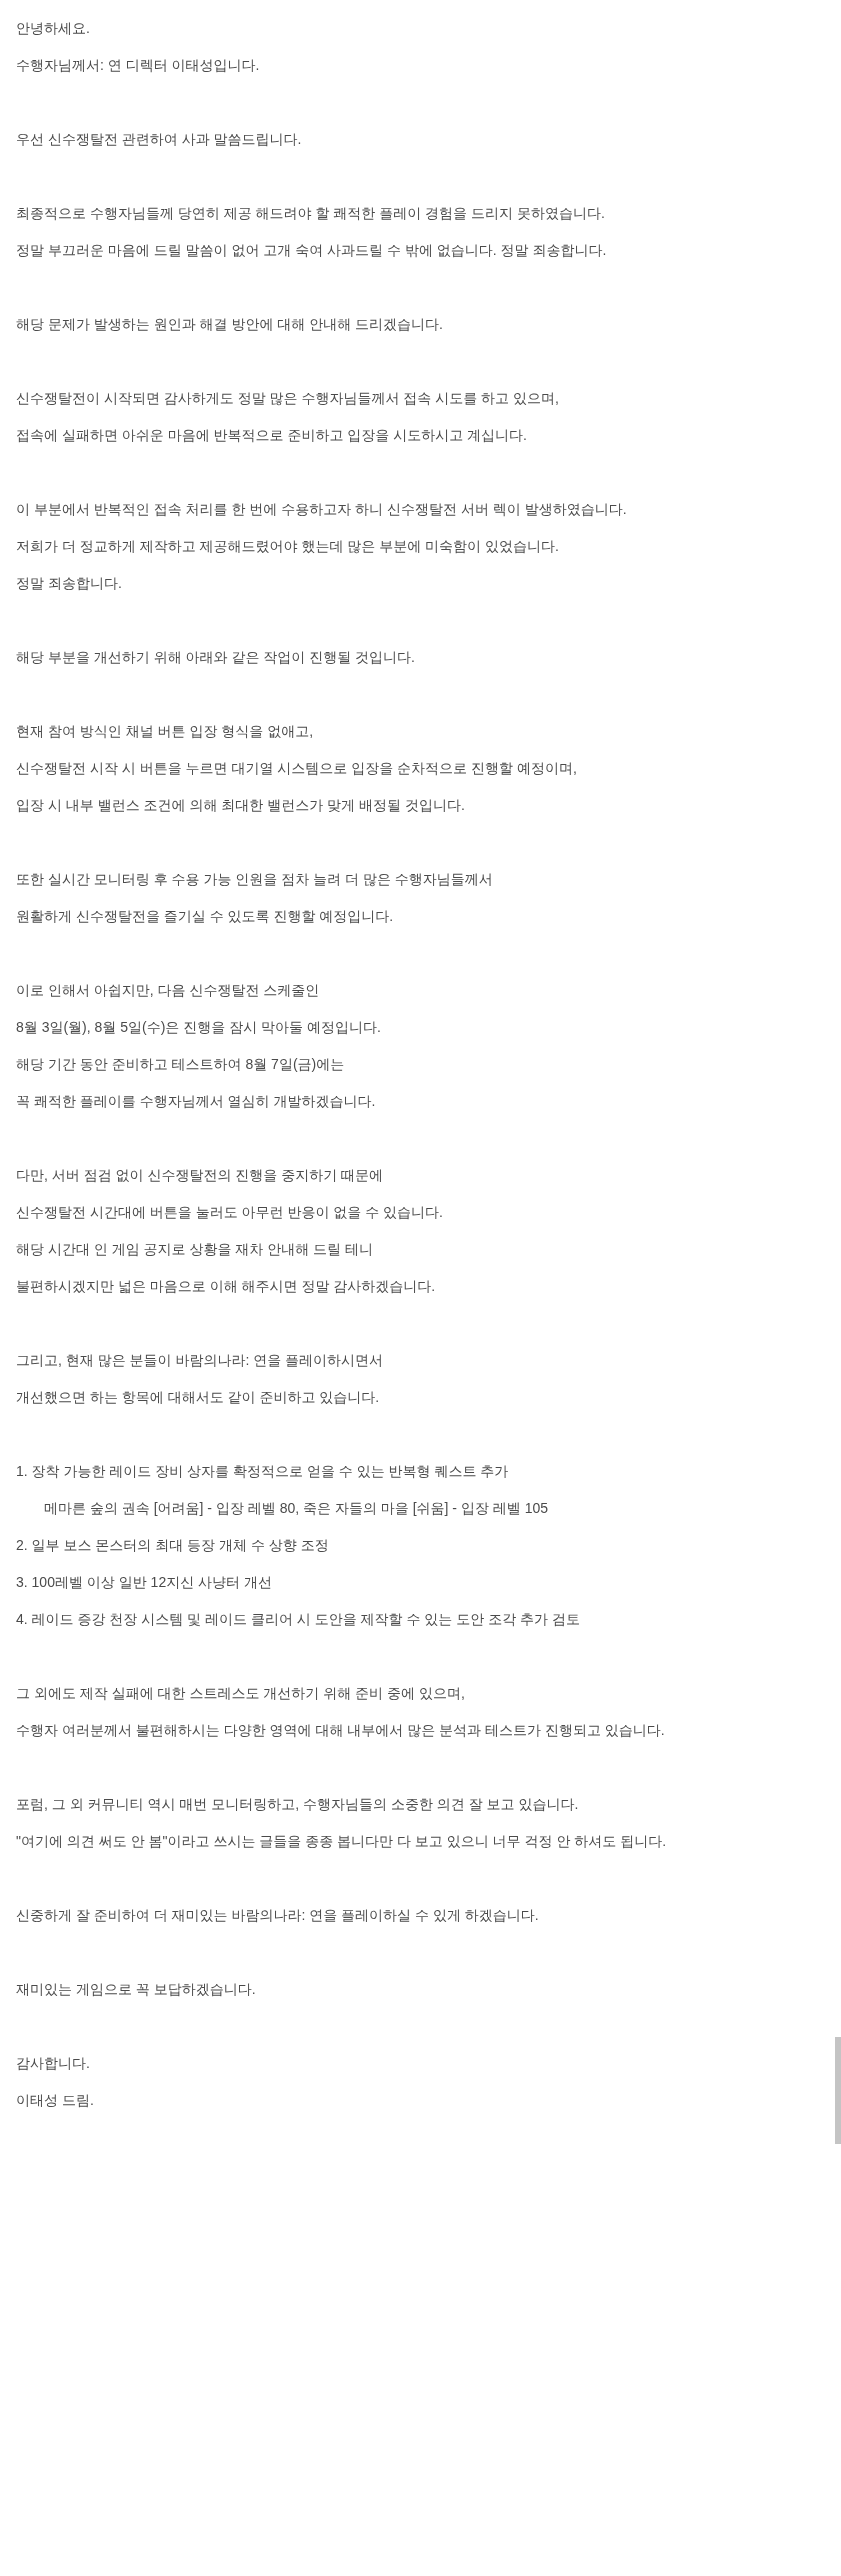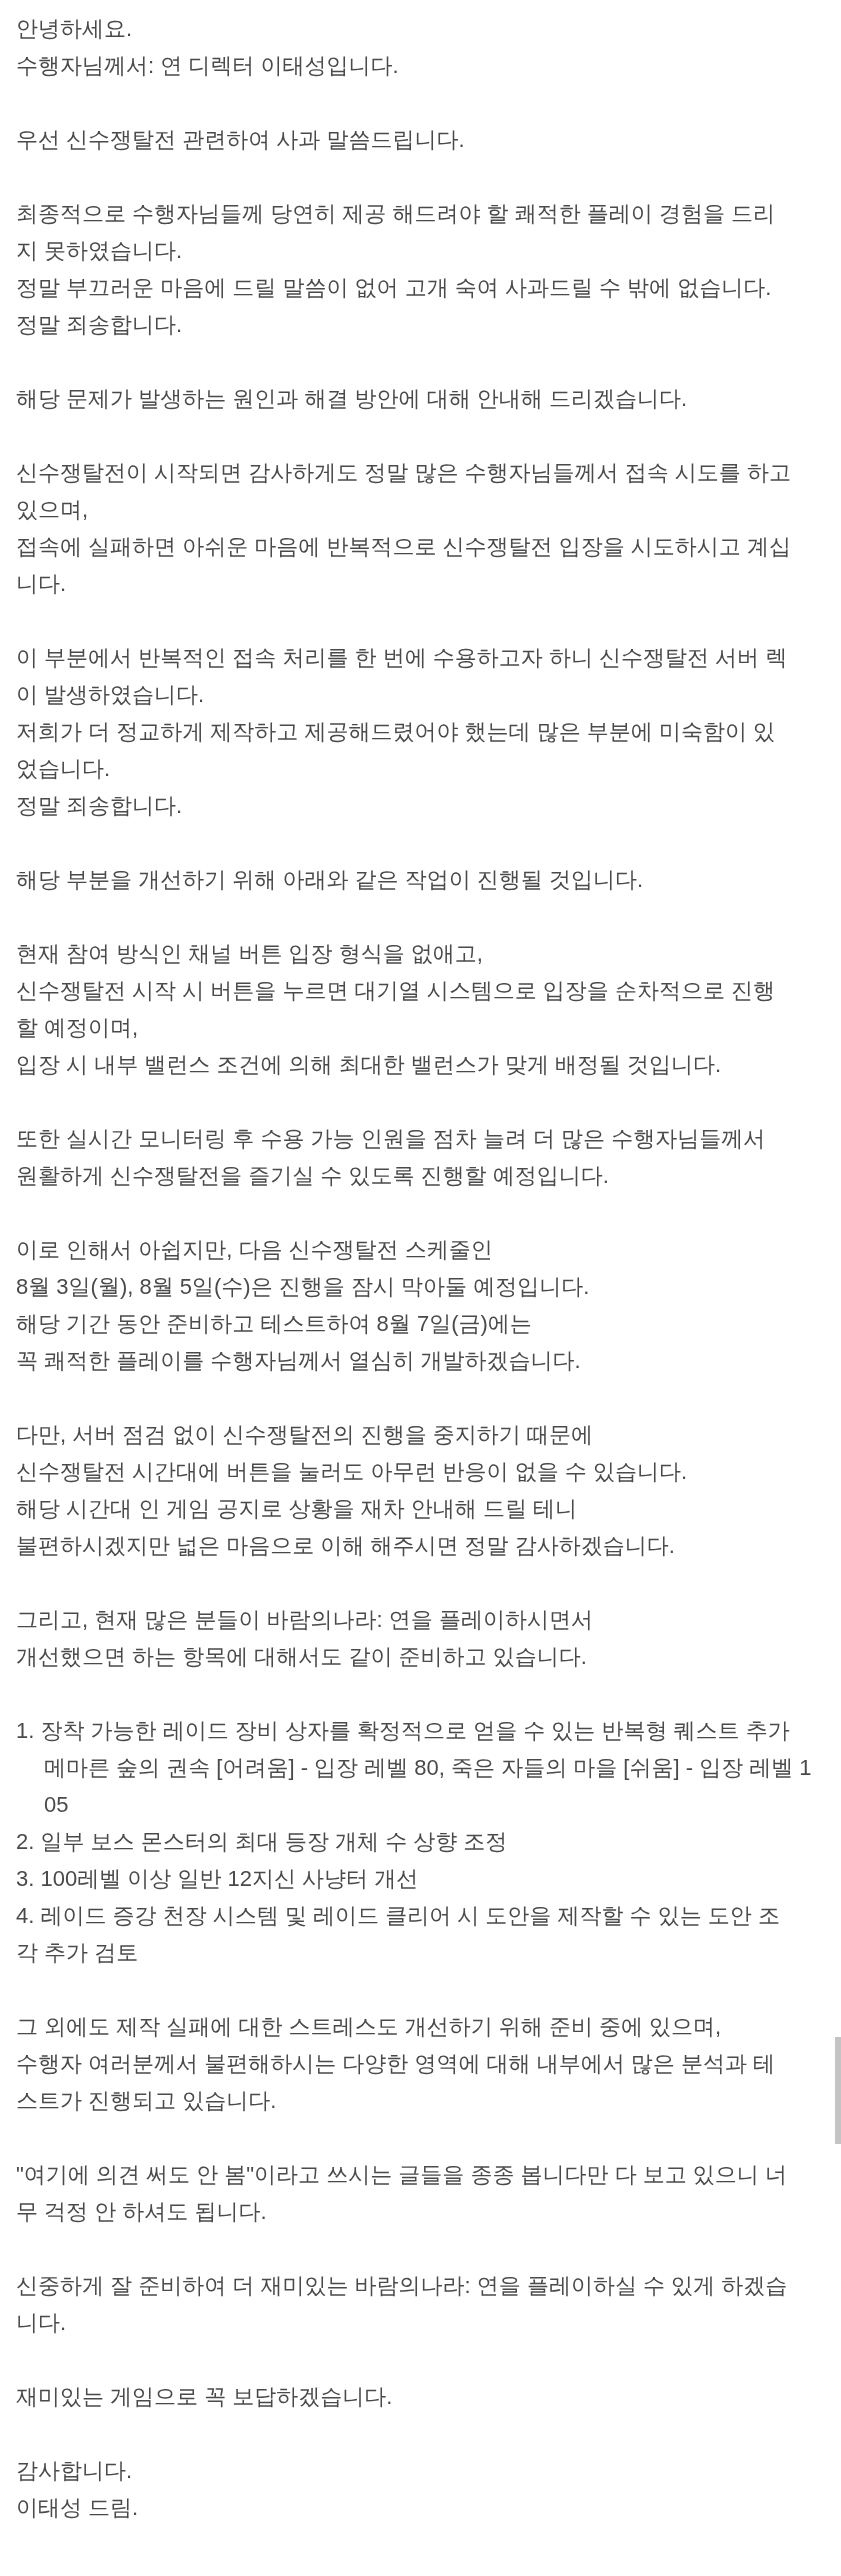--- a/index.html
+++ b/index.html
@@ -11,21 +11,21 @@
     position: relative;
     width: 842px;
     height: 2576px;
     overflow: hidden;
     background: #ffffff;
     font-family: "Liberation Sans", "DejaVu Sans", sans-serif;
     color: #4a4a4a;
   }
   .content {
     padding: 9.5px 17.5px 0 16px;
-    font-size: 22px;
+    font-size: 14px;
     line-height: 37px;
     font-weight: 400;
   }
   .block {
     margin: 0 0 37px 0; 
   }
   .block:last-child {
     margin-bottom: 0;
   }
   .line {
@@ -68,21 +68,21 @@
       </div>
       <div class="block">
         <p class="line">최종적으로 수행자님들께 당연히 제공 해드려야 할 쾌적한 플레이 경험을 드리지 못하였습니다.</p>
         <p class="line">정말 부끄러운 마음에 드릴 말씀이 없어 고개 숙여 사과드릴 수 밖에 없습니다. 정말 죄송합니다.</p>
       </div>
       <div class="block">
         <p class="line">해당 문제가 발생하는 원인과 해결 방안에 대해 안내해 드리겠습니다.</p>
       </div>
       <div class="block">
         <p class="line">신수쟁탈전이 시작되면 감사하게도 정말 많은 수행자님들께서 접속 시도를 하고 있으며,</p>
-        <p class="line">접속에 실패하면 아쉬운 마음에 반복적으로 신수쟁탈전 입장을 시도하시고 계십니다.</p>
+        <p class="line">접속에 실패하면 아쉬운 마음에 반복적으로 준비하고 입장을 시도하시고 계십니다.</p>
       </div>
       <div class="block">
         <p class="line">이 부분에서 반복적인 접속 처리를 한 번에 수용하고자 하니 신수쟁탈전 서버 렉이 발생하였습니다.</p>
         <p class="line">저희가 더 정교하게 제작하고 제공해드렸어야 했는데 많은 부분에 미숙함이 있었습니다.</p>
         <p class="line">정말 죄송합니다.</p>
       </div>
       <div class="block">
         <p class="line">해당 부분을 개선하기 위해 아래와 같은 작업이 진행될 것입니다.</p>
       </div>
       <div class="block">
@@ -115,20 +115,21 @@
         <p class="line indent">메마른 숲의 권속 [어려움] - 입장 레벨 80, 죽은 자들의 마을 [쉬움] - 입장 레벨 105</p>
         <p class="line">2. 일부 보스 몬스터의 최대 등장 개체 수 상향 조정</p>
         <p class="line">3. 100레벨 이상 일반 12지신 사냥터 개선</p>
         <p class="line">4. 레이드 증강 천장 시스템 및 레이드 클리어 시 도안을 제작할 수 있는 도안 조각 추가 검토</p>
       </div>
       <div class="block">
         <p class="line">그 외에도 제작 실패에 대한 스트레스도 개선하기 위해 준비 중에 있으며,</p>
         <p class="line">수행자 여러분께서 불편해하시는 다양한 영역에 대해 내부에서 많은 분석과 테스트가 진행되고 있습니다.</p>
       </div>
       <div class="block">
+        <p class="line">포럼, 그 외 커뮤니티 역시 매번 모니터링하고, 수행자님들의 소중한 의견 잘 보고 있습니다.</p>
         <p class="line">"여기에 의견 써도 안 봄"이라고 쓰시는 글들을 종종 봅니다만 다 보고 있으니 너무 걱정 안 하셔도 됩니다.</p>
       </div>
       <div class="block">
         <p class="line">신중하게 잘 준비하여 더 재미있는 바람의나라: 연을 플레이하실 수 있게 하겠습니다.</p>
       </div>
       <div class="block">
         <p class="line">재미있는 게임으로 꼭 보답하겠습니다.</p>
       </div>
       <div class="block">
         <p class="line">감사합니다.</p>

